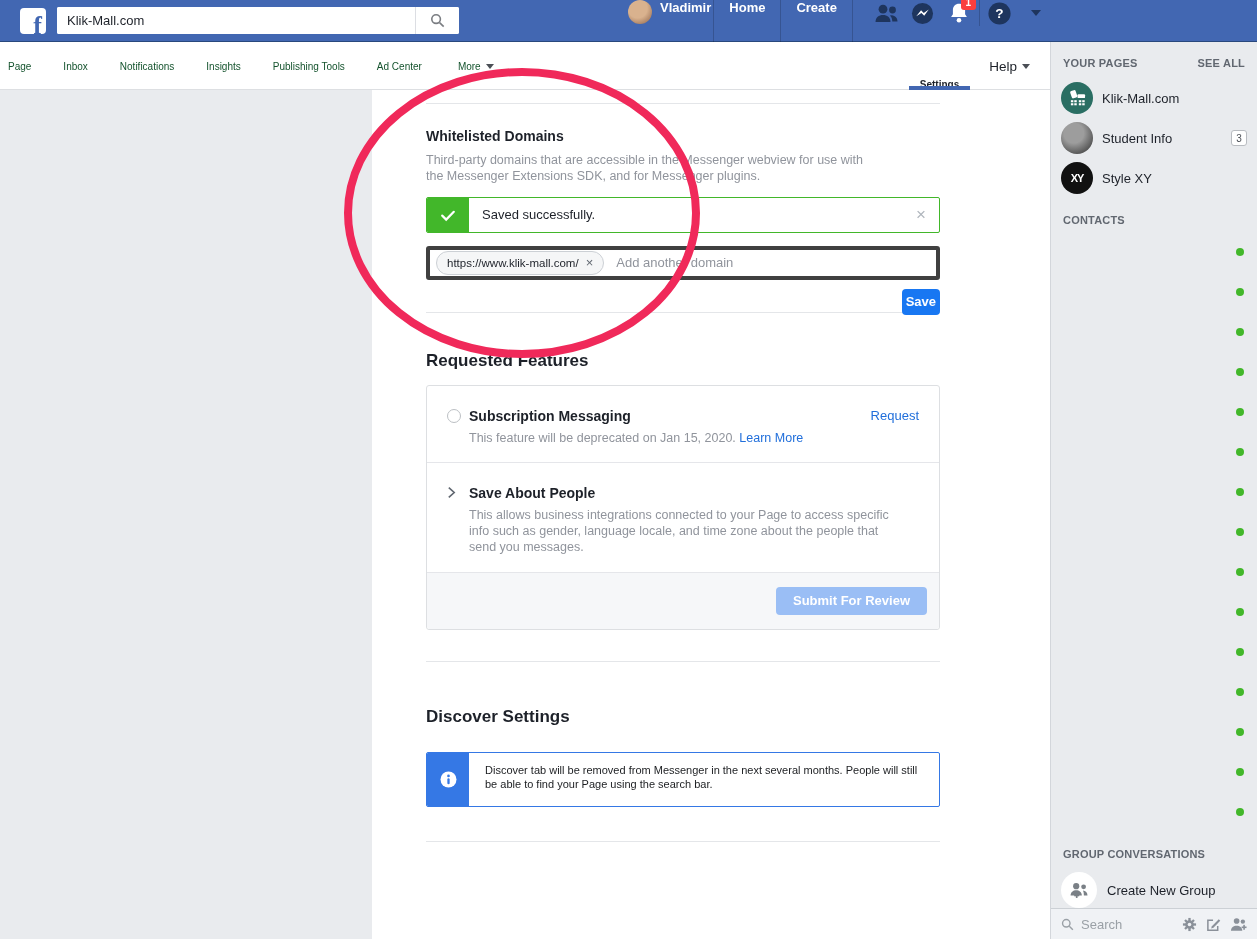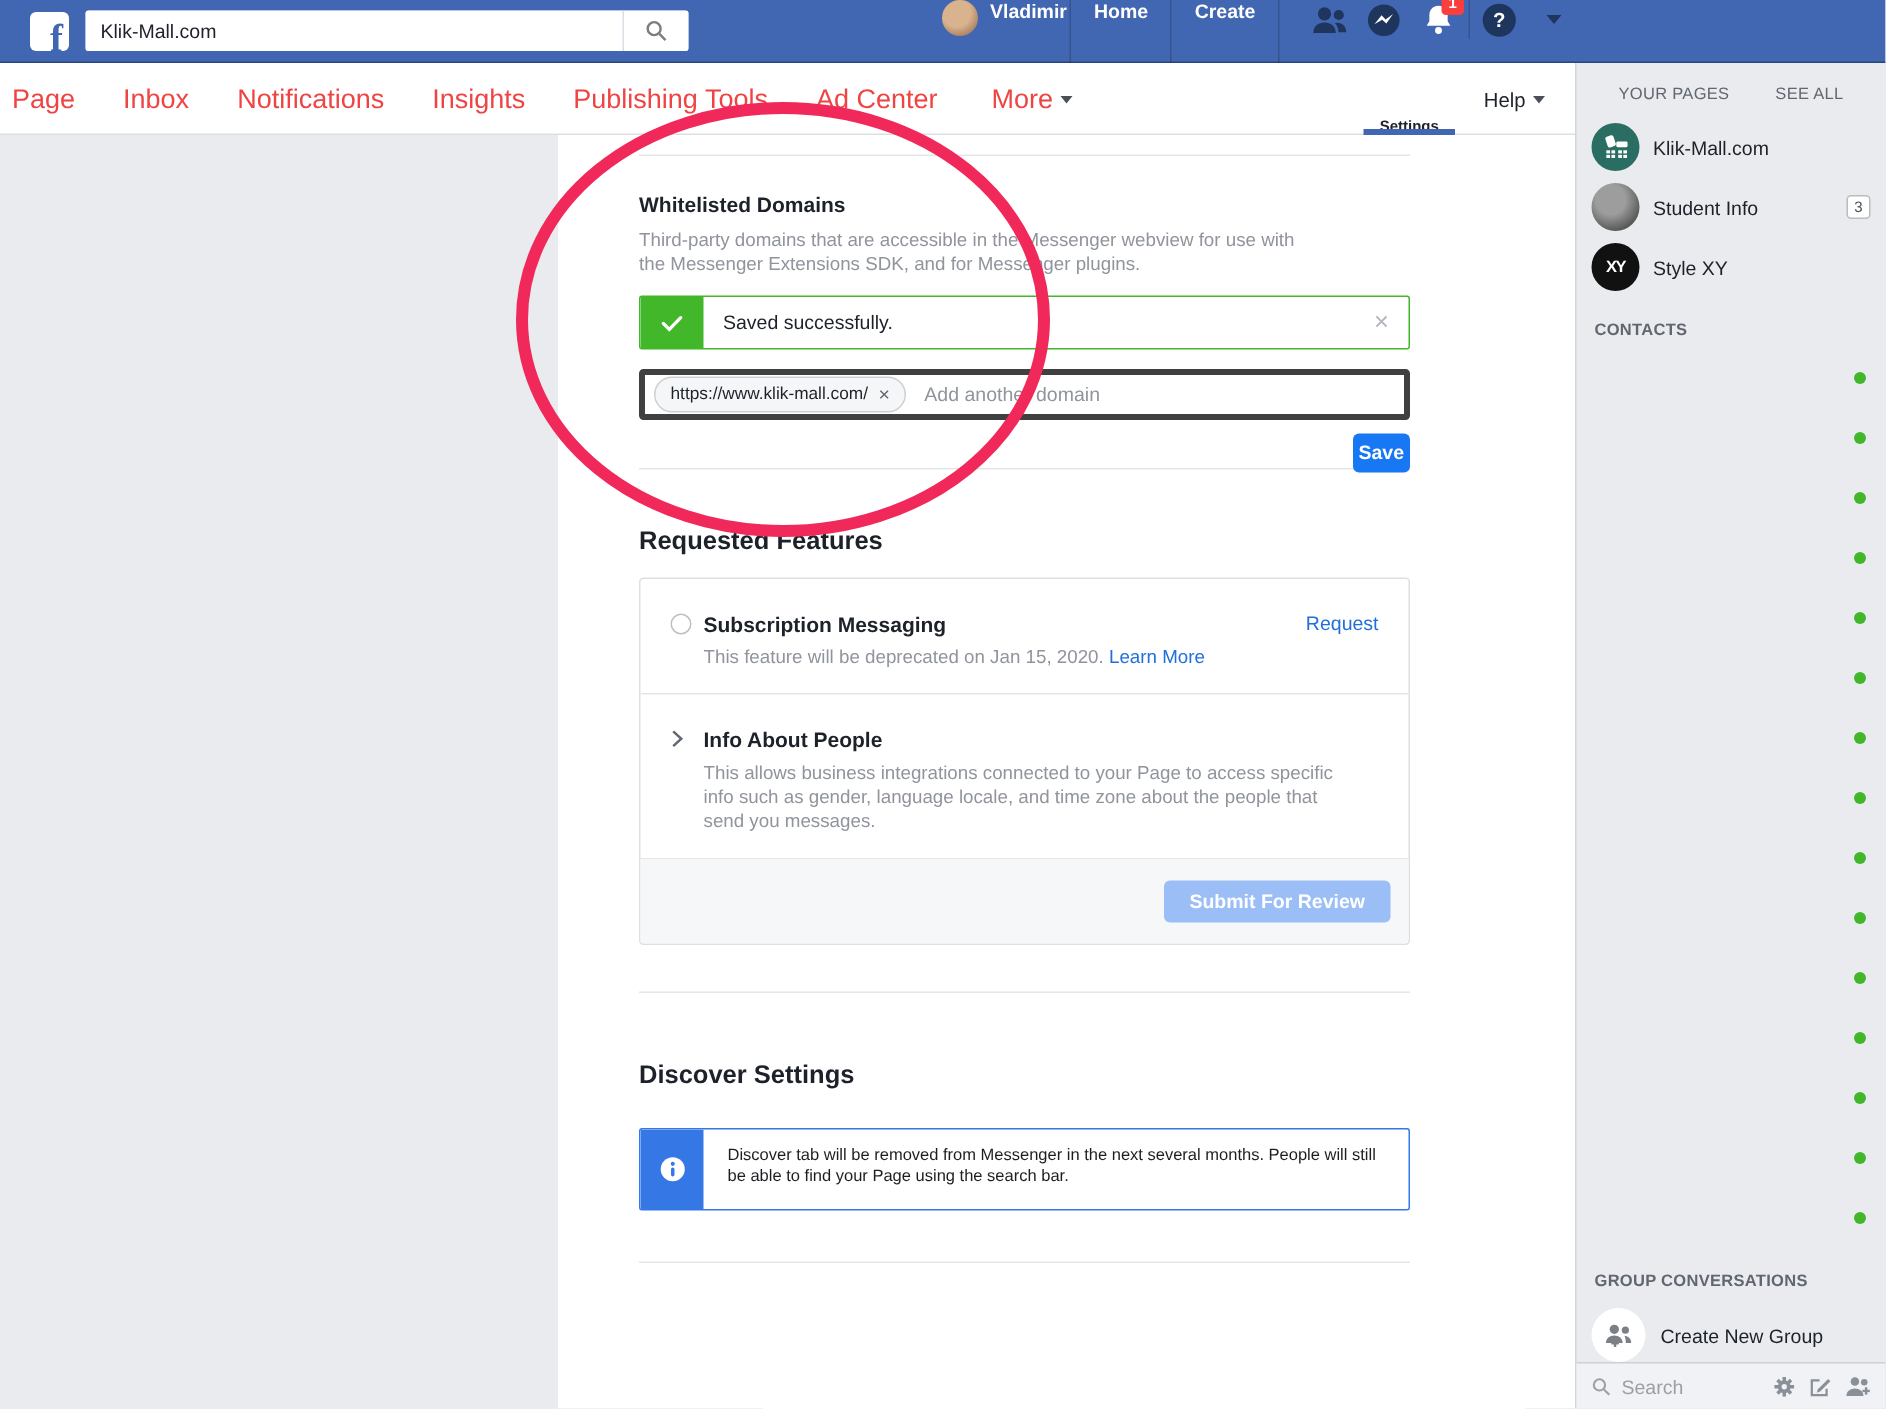--- a/index.html
+++ b/index.html
@@ -25,32 +25,32 @@
   .tb-link{color:#fff;font-weight:bold;font-size:13px;padding:0 13px}
   .tb-sep{width:1px;height:42px;background:rgba(0,0,0,.18);margin:0 2px}
   .tb-icons{display:flex;align-items:center;margin-left:14px}
   .tb-icon{width:36px;display:flex;justify-content:center;position:relative;cursor:pointer}
   .badge{position:absolute;top:-7px;right:1px;min-width:15px;height:15px;background:#fa3e3e;border-radius:3px;
          color:#fff;font-size:10px;font-weight:bold;display:flex;align-items:center;justify-content:center;padding:0 3px}
   .caret-down{width:0;height:0;border-left:5px solid transparent;border-right:5px solid transparent;border-top:6px solid var(--dark-icon)}
 
   
   .navbar{position:absolute;top:42px;left:0;width:1050px;height:48px;background:#fff;border-bottom:1px solid #dddfe2;z-index:5}
-  .nav-left{position:absolute;left:8px;top:0;height:48px;display:flex;align-items:center;gap:32px;font-size:18px;color:#ef4444}
+  .nav-left{position:absolute;left:8px;top:0;height:48px;display:flex;align-items:center;gap:32px;font-size:10px;color:#14532d}
   .nav-item{cursor:pointer;white-space:nowrap}
   .nav-more{display:flex;align-items:center;gap:5px;margin-left:4px;cursor:pointer}
   .caret-sm{width:0;height:0;border-left:4px solid transparent;border-right:4px solid transparent;border-top:5px solid #4b4f56}
   .nav-right{position:absolute;right:8px;top:0;height:48px;display:flex;align-items:center;gap:4px}
   .nav-settings{position:relative;height:100%;display:flex;align-items:flex-end;padding:0 14px;font-weight:bold;font-size:10px;cursor:pointer}
   .nav-settings::after{content:"";position:absolute;left:3px;right:3px;bottom:0;height:4px;background:var(--fb-blue)}
   .nav-help{display:flex;align-items:center;gap:5px;padding:0 12px;font-size:13.5px;cursor:pointer}
 
   
   .sidebar{position:absolute;left:1050px;top:42px;width:207px;height:897px;background:#e9ebee;border-left:1px solid #d3d6db;z-index:5}
-  .sb-header{display:flex;justify-content:space-between;align-items:center;padding:15px 28px 9px;font-size:11px;font-weight:normal;color:#616770;letter-spacing:.2px}
+  .sb-header{display:flex;justify-content:space-between;align-items:center;padding:15px 12px 9px;font-size:11px;font-weight:bold;color:#616770;letter-spacing:.2px}
   .sb-seeall{cursor:pointer}
   .page-row{height:40px;display:flex;align-items:center;padding:0 10px;gap:9px;cursor:pointer}
   .pg-avatar{width:32px;height:32px;border-radius:50%;flex:0 0 auto;display:flex;align-items:center;justify-content:center}
   .pg-avatar.teal{background:#2a6e63}
   .pg-avatar.photo{background:radial-gradient(circle at 40% 35%,#9d9d9d 0 35%,#565656 75%,#303030 100%)}
   .pg-avatar.black{background:#111;color:#fff;font-weight:bold;font-size:11px;letter-spacing:-1px}
   .pg-name{font-size:13px;color:#1d2129}
   .pg-badge{margin-left:auto;min-width:16px;height:16px;background:#fff;border:1px solid #b9bcc1;border-radius:3px;
             font-size:10px;color:#4b4f56;display:flex;align-items:center;justify-content:center;padding:0 3px}
   .sb-subheader{padding:16px 12px 6px;font-size:11px;font-weight:bold;color:#616770;letter-spacing:.2px}
@@ -379,21 +379,21 @@
       </p>
     </div>
 
     <div class="feature">
       <div class="feature-head">
         <span class="chev">
           <svg width="9" height="13" viewBox="0 0 10 14">
               <path d="M2 1.5l6 5.5-6 5.5" fill="none" stroke="#606770" stroke-width="1.8"></path>
             </svg>
         </span>
-        <span class="feature-title">Info About People</span>
+        <span class="feature-title">Save About People</span>
       </div>
       <p class="feature-desc wide">This allows business integrations connected to your Page to access specific info such as gender, language locale, and time zone about the people that send you messages.</p>
     </div>
 
     <div class="card-footer">
       <button class="btn-submit">Submit For Review</button>
     </div>
   </div>
 
   <hr class="hr after-card">

